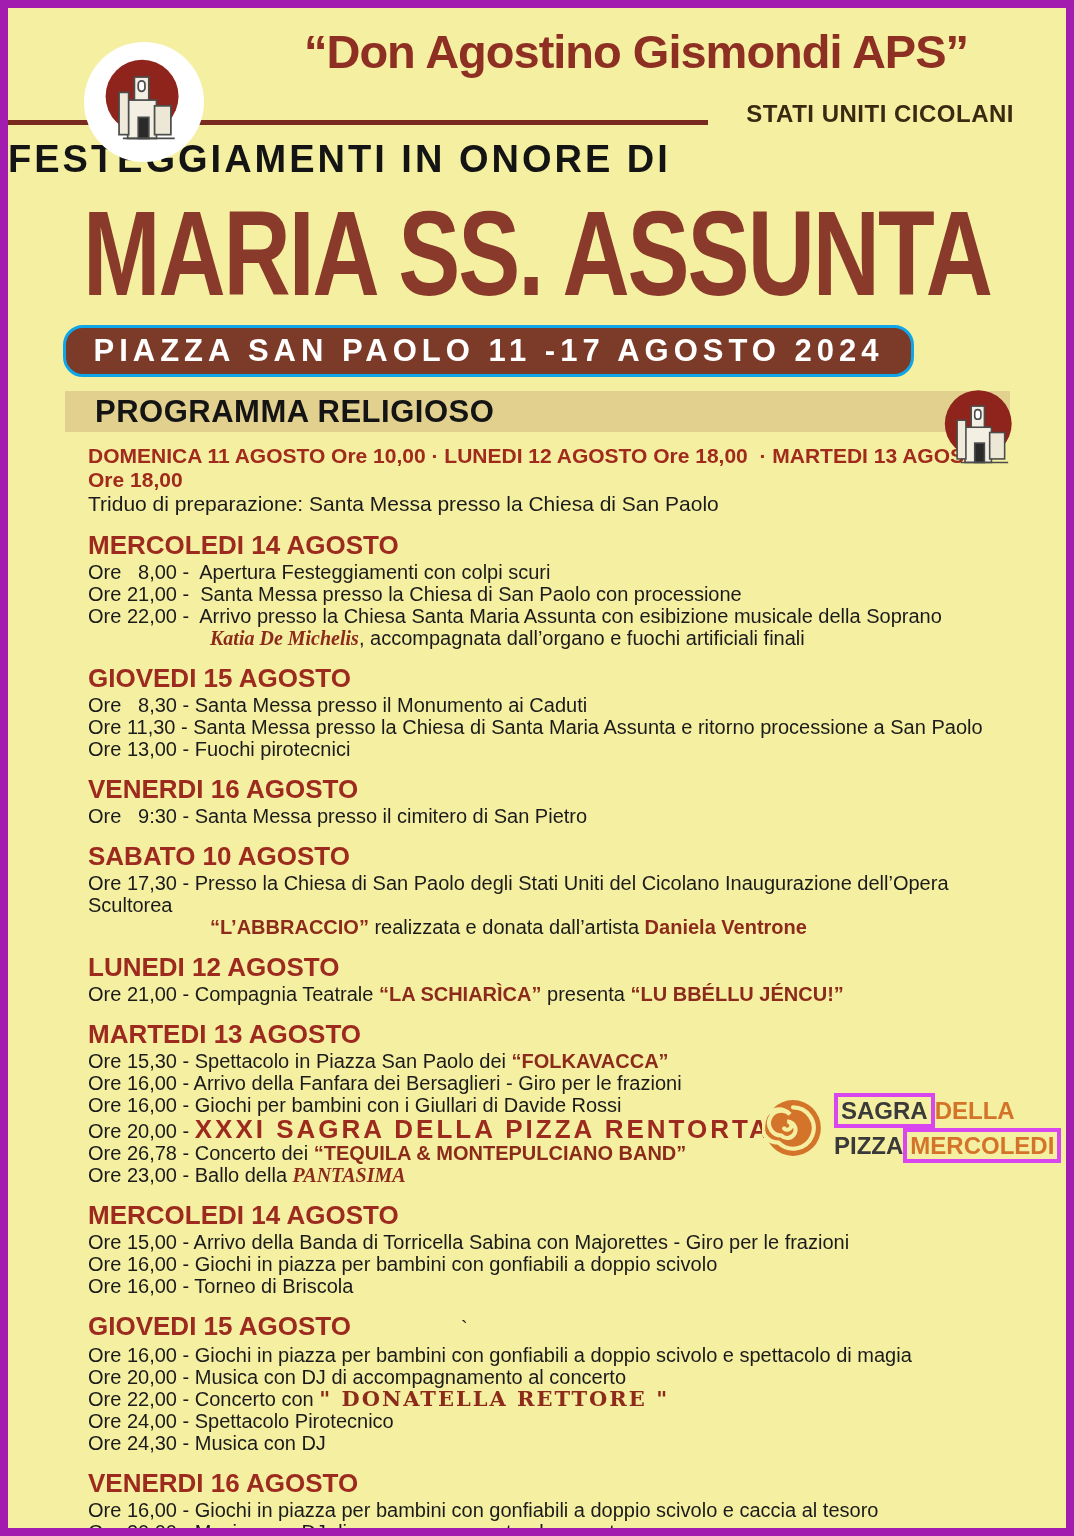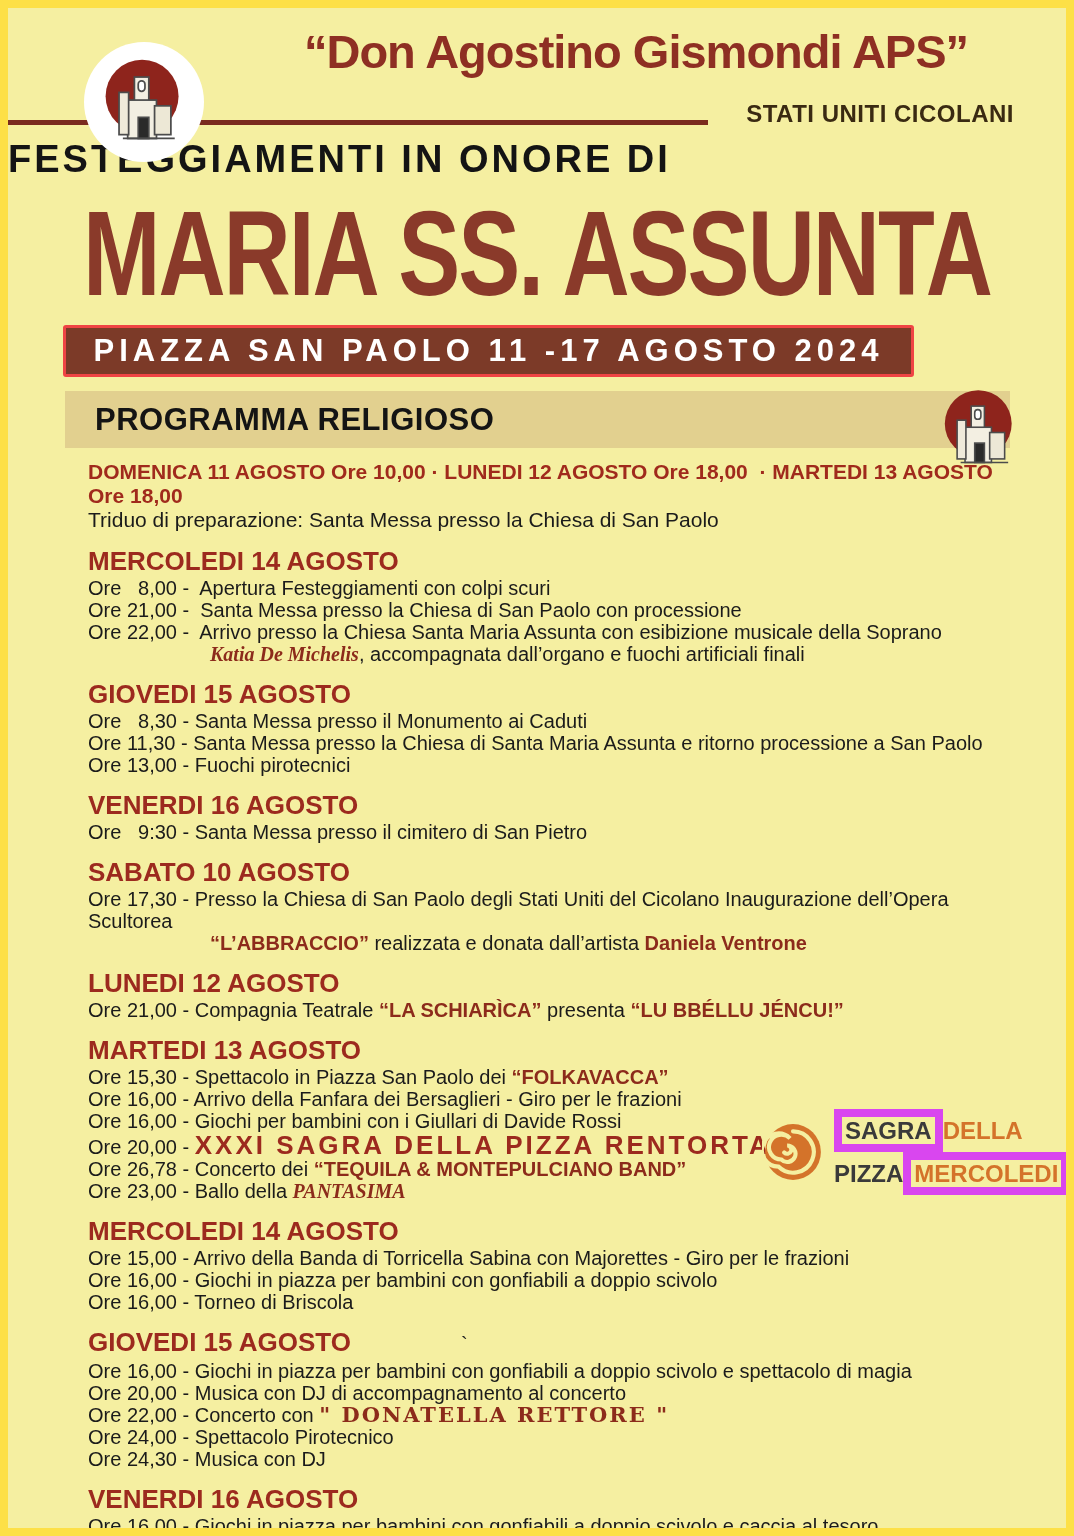--- a/index.html
+++ b/index.html
@@ -1,32 +1,32 @@
 <!DOCTYPE html>
 <html><head>
 <meta charset="utf-8">
 <style>
   html,body{margin:0;padding:0;background:#888;}
-  .canvas{width:1074px;height:1536px;background:#fde047;box-sizing:border-box;padding:8px;position:relative;font-family:"Liberation Sans",sans-serif;}
+  .canvas{width:1074px;height:1536px;background:#a21caf;box-sizing:border-box;padding:8px;position:relative;font-family:"Liberation Sans",sans-serif;}
   .poster{width:100%;height:100%;background:#F5EFA1;position:relative;overflow:hidden;}
 
   
   .org-header{position:relative;height:130px;}
   .org-divider{position:absolute;left:0;top:112px;width:700px;height:5px;background:#7A2B1E;}
   .org-logo{position:absolute;left:76px;top:34px;width:120px;height:120px;border-radius:50%;background:#ffffff;z-index:2;display:flex;align-items:center;justify-content:center;}
   .org-title{position:absolute;left:210px;right:12px;top:16px;text-align:center;font-size:47px;font-weight:bold;color:#8E2F23;letter-spacing:-1px;}
   .org-sub{position:absolute;right:52px;top:92px;font-size:24px;font-weight:bold;color:#3A2A12;letter-spacing:.5px;}
   .tagline{margin-top:0;text-align:left;font-size:38px;font-weight:bold;color:#141414;letter-spacing:3px;}
   .main-title{height:132px;text-align:center;margin-top:4px;}
   .main-title span{display:inline-block;font-size:93px;font-weight:800;color:#8A3A2A;letter-spacing:-2px;transform:scaleY(1.30);transform-origin:top center;white-space:nowrap;}
-  .banner-bar{margin:8px 0 0 55px;width:845px;height:46px;background:#7C3A28;border:3px solid #ef4444;border-radius:3px;display:flex;align-items:center;justify-content:center;}
+  .banner-bar{margin:8px 0 0 55px;width:845px;height:46px;background:#7C3A28;border:3px solid #0ea5e9;border-radius:20px;display:flex;align-items:center;justify-content:center;}
   .banner-bar span{color:#ffffff;font-weight:bold;font-size:31px;letter-spacing:5px;white-space:nowrap;}
 
   
-  .band{position:relative;margin-left:57px;margin-right:56px;margin-top:14px;height:57px;background:#E2D08F;display:flex;align-items:center;padding-left:30px;box-sizing:border-box;}
+  .band{position:relative;margin-left:57px;margin-right:56px;margin-top:14px;height:41px;background:#E2D08F;display:flex;align-items:center;padding-left:30px;box-sizing:border-box;}
   .band .band-title{font-size:31px;font-weight:bold;color:#141414;letter-spacing:0.5px;}
   .band .band-emblem{position:absolute;right:-14px;top:-6px;width:88px;height:88px;z-index:2;}
 
   
   .prog{margin-left:80px;margin-right:46px;position:relative;}
   .ev-line{font-size:20px;line-height:22px;color:#1b1b1b;white-space:pre-wrap;}
   .intro-strip{margin-top:12px;font-size:21px;line-height:24px;font-weight:bold;color:#A02A1C;}
   .intro-plain{font-size:21px;line-height:24px;color:#1b1b1b;}
   .day-block{margin-top:16px;position:relative;}
   .day-head{font-size:26px;line-height:27px;font-weight:bold;color:#9C2A1E;margin-bottom:2px;}
@@ -37,21 +37,21 @@
   .seg-hi{font-weight:bold;font-style:italic;color:#8C2B1B;font-family:Liberation Serif, serif;}
   .seg-fy{font-family:"DejaVu Serif",serif;font-weight:bold;color:#8C2B1B;letter-spacing:2px;font-size:21px;}
   .seg-big{font-weight:800;color:#9C2A1E;font-size:26px;letter-spacing:3px;line-height:26px;}
 
   
   .sagra{position:absolute;right:0px;top:72px;width:258px;display:flex;align-items:center;gap:10px;}
   .sagra-spiral{flex:0 0 62px;height:62px;}
   .sagra-text{font-size:24px;line-height:27px;font-weight:bold;white-space:nowrap;}
   .sagra-dark{color:#3A3A3A;}
   .sagra-orange{color:#D4732A;}
-  .sagra-box{border:8px solid #d946ef;padding:0 3px;display:inline-block;}
+  .sagra-box{border:4px solid #d946ef;padding:0 3px;display:inline-block;}
 
   .church-emblem{width:100%;height:100%;}
 </style>
 </head>
 <body>
 
 <div class="canvas">
   <div class="poster">
 
     <div class="org-header">

